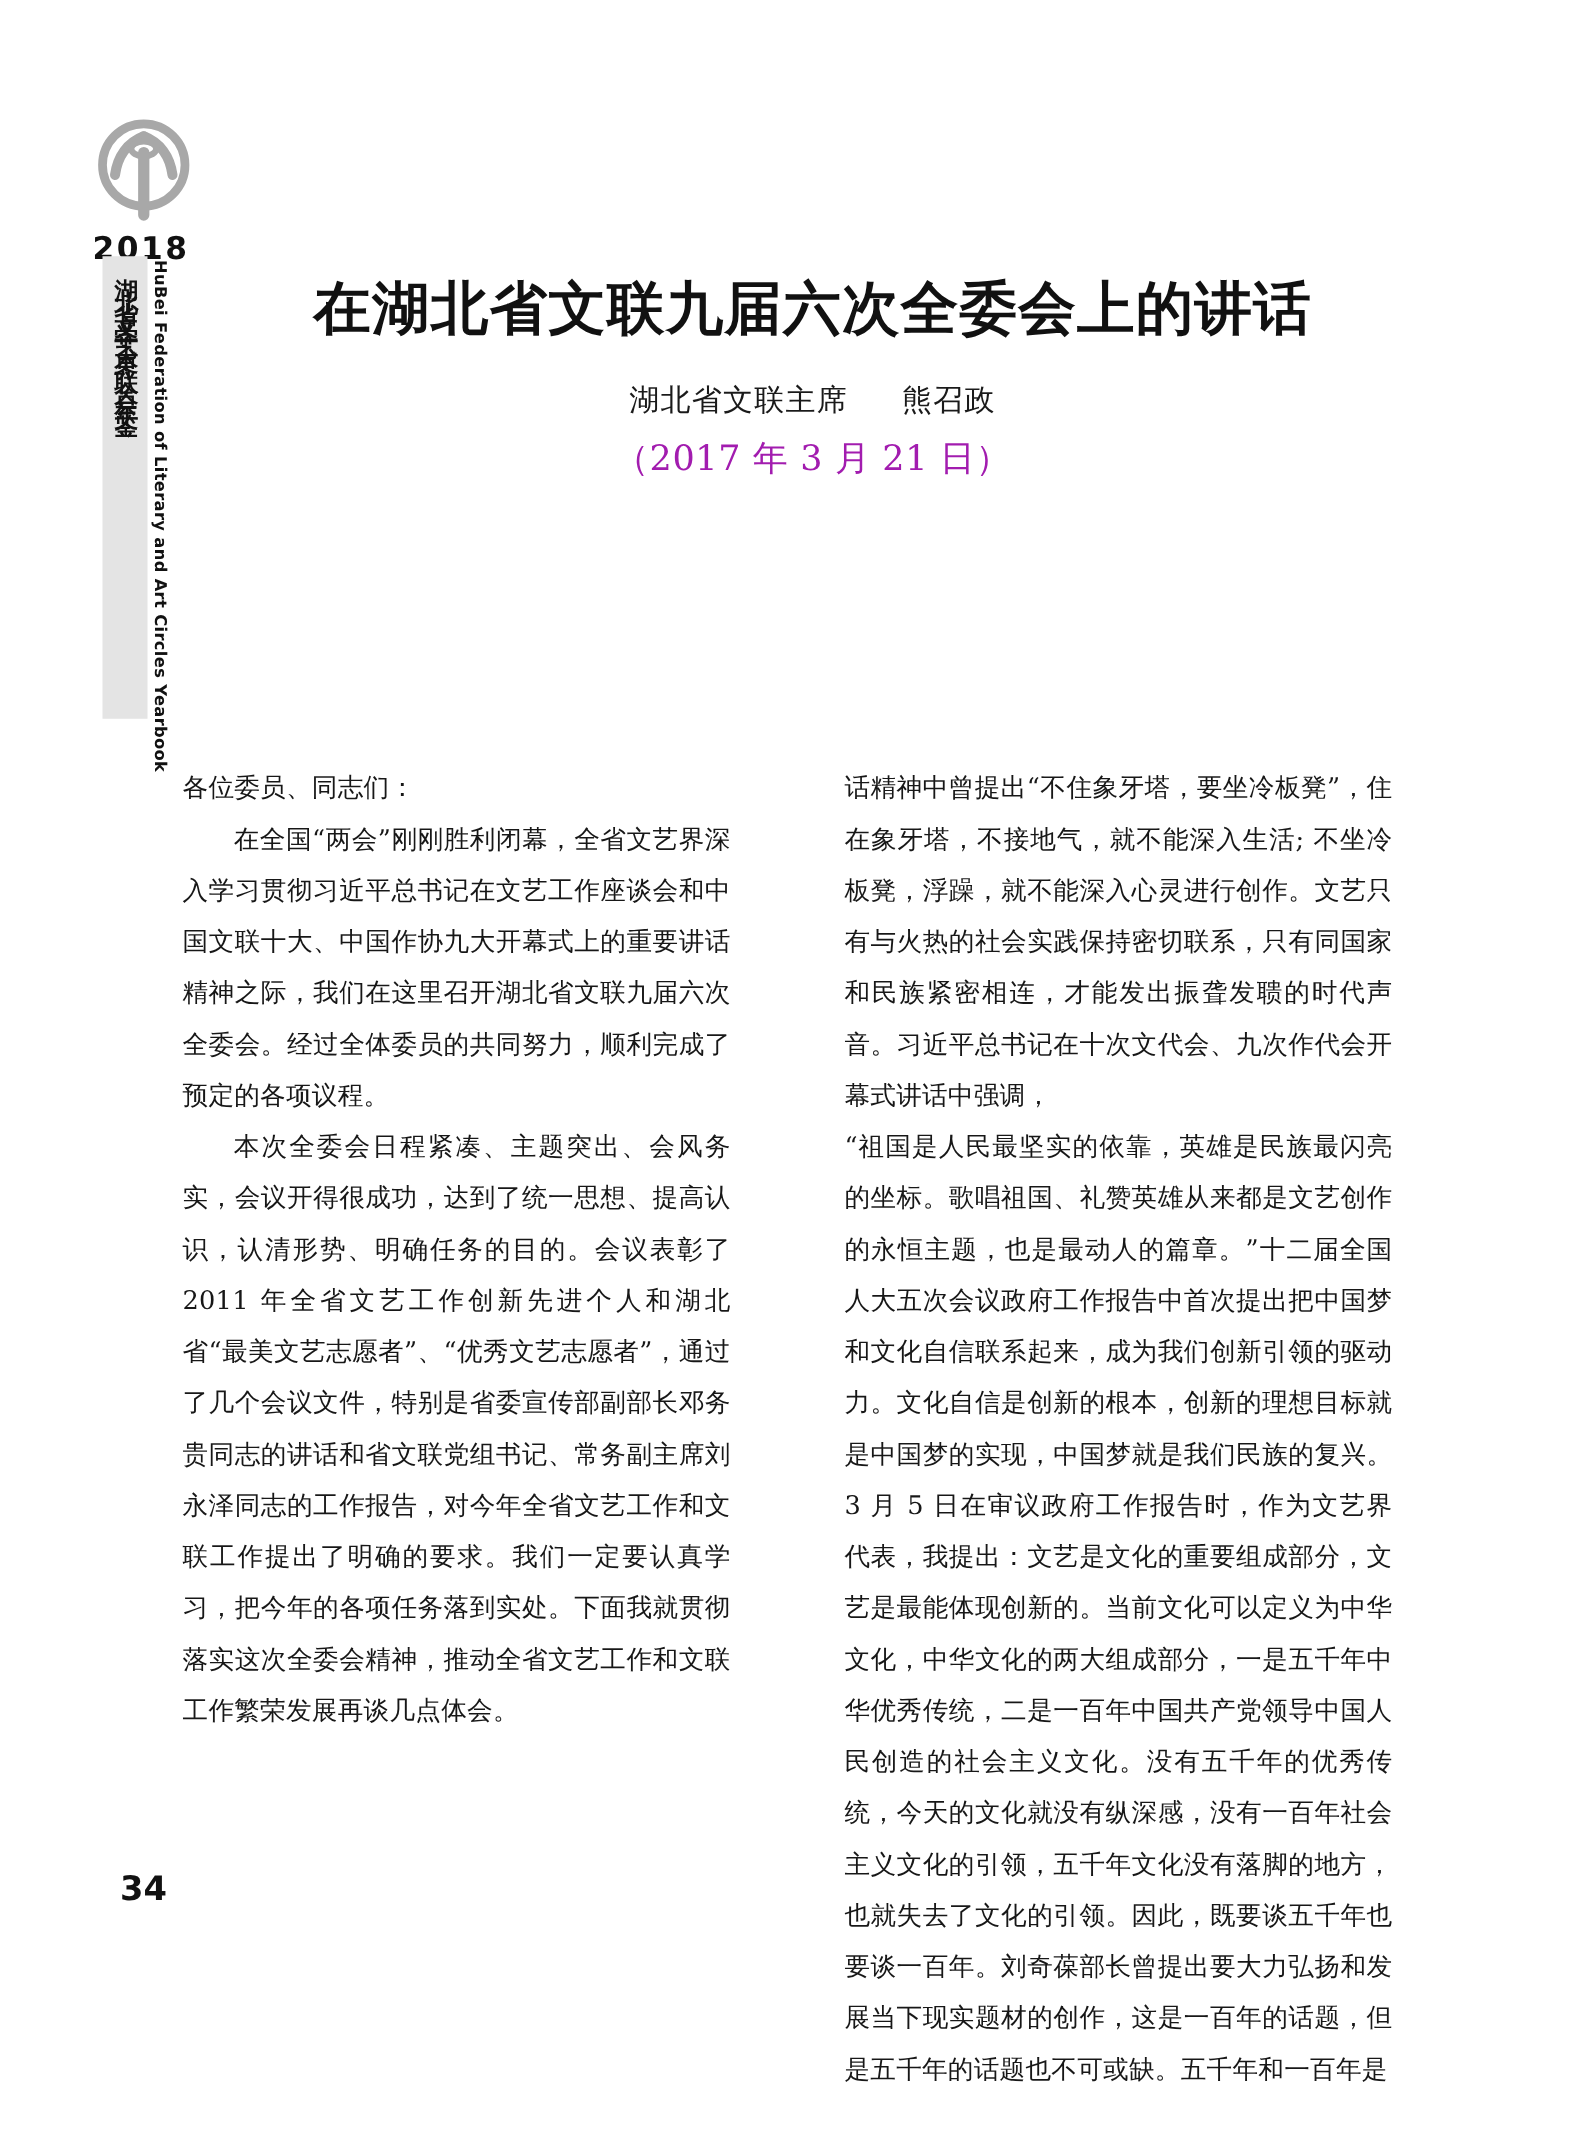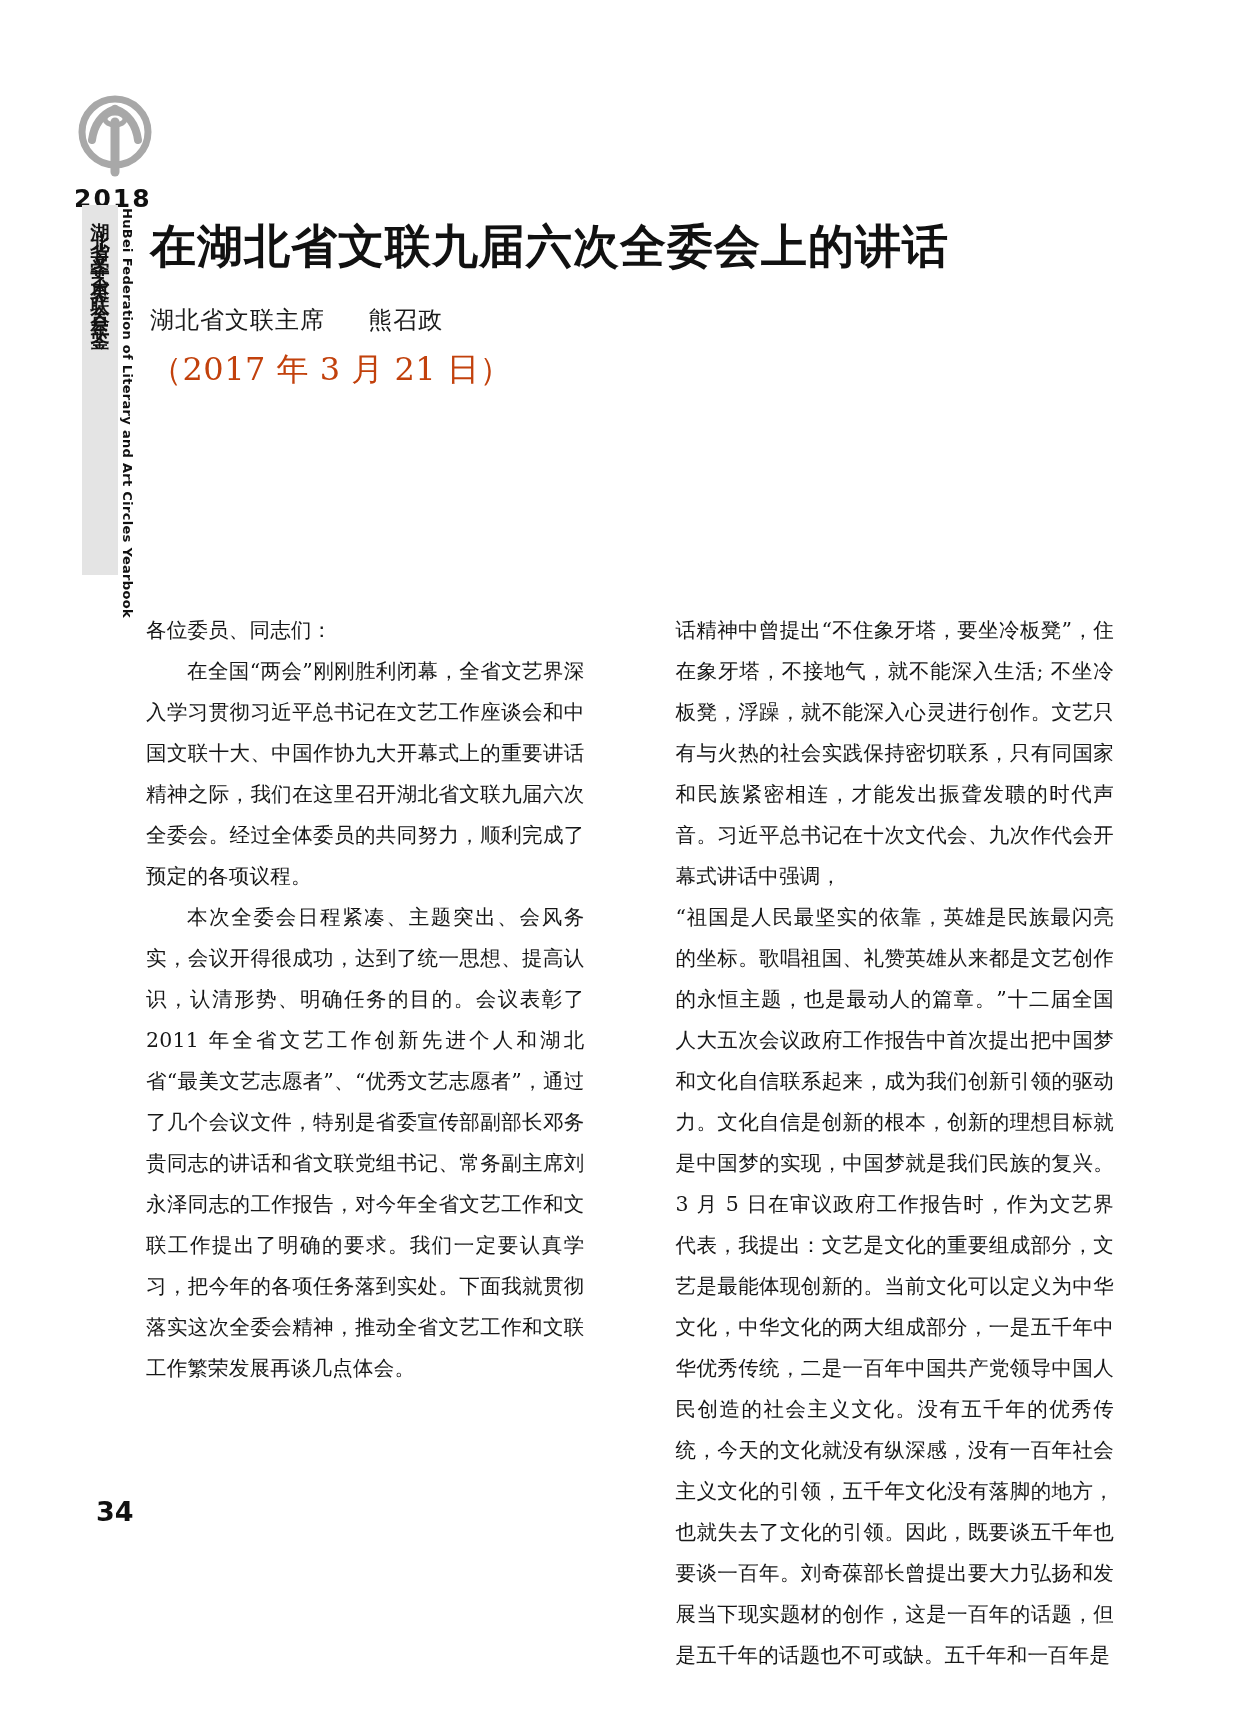--- a/index.html
+++ b/index.html
@@ -79,21 +79,21 @@
     color: #111111;
     white-space: nowrap;
   }
 
   
   .title-block {
     position: absolute;
     left: 150px;
     top: 200px;
     width: 1000px;
-    text-align: left;
+    text-align: center;
   }
   .doc-title {
     font-family: "DejaVu Serif", "Liberation Serif", serif;
     font-weight: bold;
     font-size: 46px;
     letter-spacing: 1px;
     color: #111111;
     line-height: 64px;
     margin: 0;
     padding-top: 14px;
@@ -102,23 +102,23 @@
     margin-top: 26px;
     font-family: "DejaVu Serif", "Liberation Serif", serif;
     font-size: 24px;
     letter-spacing: 1px;
     color: #1a1a1a;
   }
   .doc-author .sep { display: inline-block; width: 26px; }
   .doc-date {
     margin-top: 12px;
     font-family: "DejaVu Serif", "Liberation Serif", serif;
-    font-size: 32px;
+    font-size: 28px;
     letter-spacing: 0.5px;
-    color: #c2410c;
+    color: #a21caf;
   }
 
   
   .body-area {
     position: absolute;
     left: 146px;
     top: 610px;
     width: 968px;
     display: flex;
     gap: 91px;

